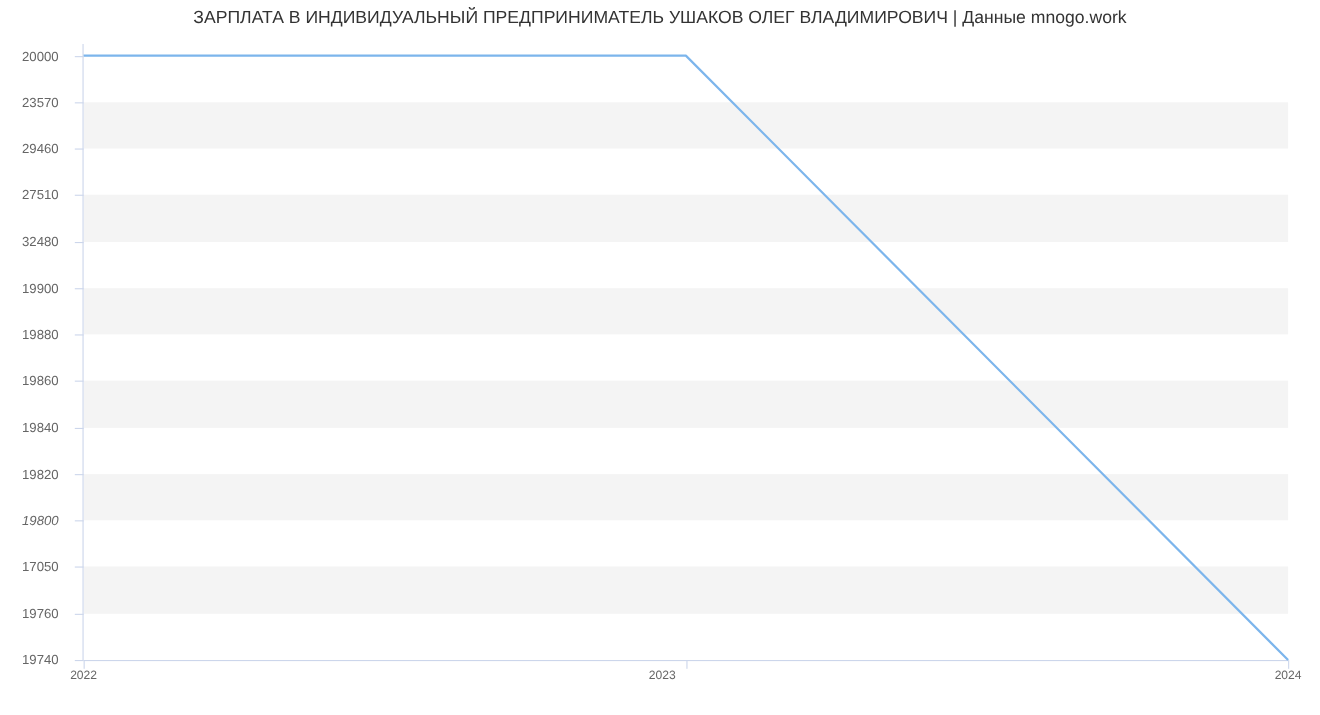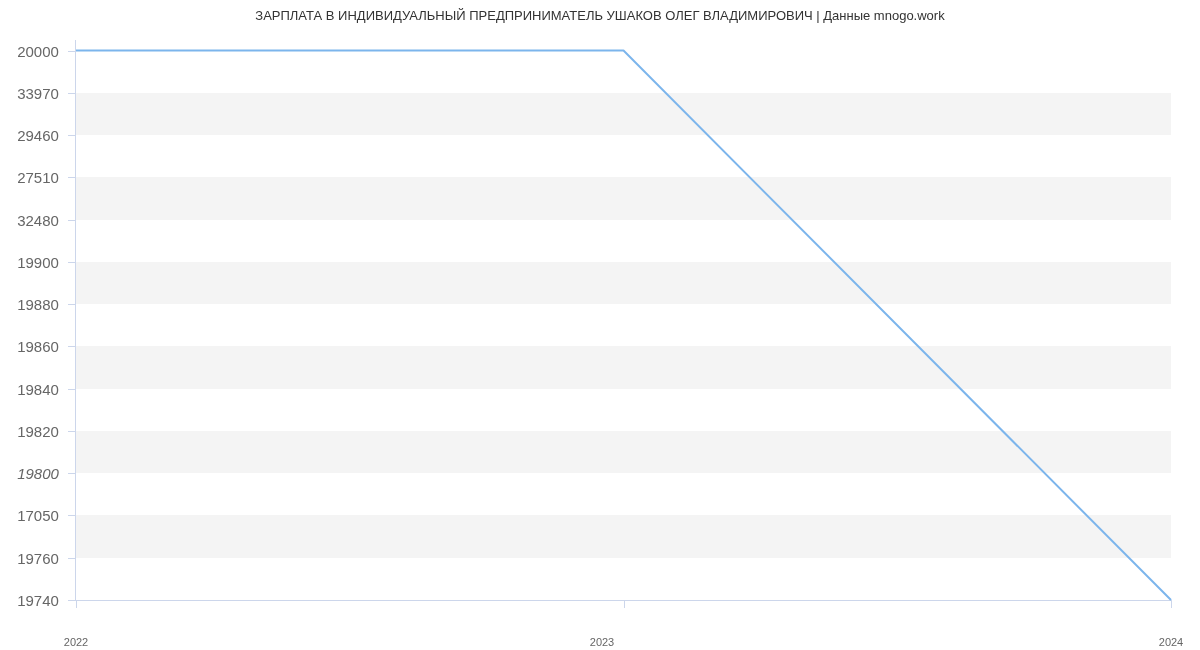--- a/index.html
+++ b/index.html
@@ -15,21 +15,21 @@
     position: relative;
     width: 1200px;
     height: 650px;
   }
   .title {
     position: absolute;
     top: 8px;
     left: 0;
     width: 100%;
     text-align: center;
-    font-size: 13px;
+    font-size: 16px;
     color: #333;
     font-weight: normal;
   }
   .plot {
     position: absolute;
     left: 76px;
     top: 40px;
     width: 1095px;
     height: 560px;
   }
@@ -52,30 +52,29 @@
     left: 0; bottom: -1px; width: 100%; height: 0;
     border-top: 1px solid #ccd6eb;
   }
   .xlabel {
     position: absolute;
     top: 608px;
     font-size: 11px;
     color: #666;
     transform: translateX(-50%);
     white-space: nowrap;
-    margin-top: 28px;
   }
   .ylabel {
     position: absolute;
-    font-size: 15px;
+    font-size: 12px;
     color: #666;
-    text-align: center;
+    text-align: left;
     width: 60px;
     transform: translateY(-50%);
-    left: 8px;
+    left: 20px;
   }
   .ytick {
     position: absolute;
     left: 68px;
     width: 8px;
     height: 0;
     border-top: 1px solid #ccd6eb;
   }
   .xtick {
     position: absolute;
@@ -129,21 +128,21 @@
       <div class="ylabel" style="top: 304.151px;">19880</div>
       <div class="ytick" style="top: 261.887px;"></div>
       <div class="ylabel" style="top: 261.887px;">19900</div>
       <div class="ytick" style="top: 219.623px;"></div>
       <div class="ylabel" style="top: 219.623px;">32480</div>
       <div class="ytick" style="top: 177.358px;"></div>
       <div class="ylabel" style="top: 177.358px;">27510</div>
       <div class="ytick" style="top: 135.094px;"></div>
       <div class="ylabel" style="top: 135.094px;">29460</div>
       <div class="ytick" style="top: 92.8302px;"></div>
-      <div class="ylabel" style="top: 92.8302px;">33970</div>
+      <div class="ylabel" style="top: 92.8302px;">23570</div>
       <div class="ytick" style="top: 50.566px;"></div>
       <div class="ylabel" style="top: 50.566px;">20000</div>
       <div class="xtick" style="left: 76px;"></div>
       <div class="xlabel" style="left: 76px;">2022</div>
       <div class="xtick" style="left: 623.5px;"></div>
       <div class="xlabel" style="left: 602px;">2023</div>
       <div class="xtick" style="left: 1171px;"></div>
       <div class="xlabel" style="left: 1171px;">2024</div>
     </div>
 </div>

